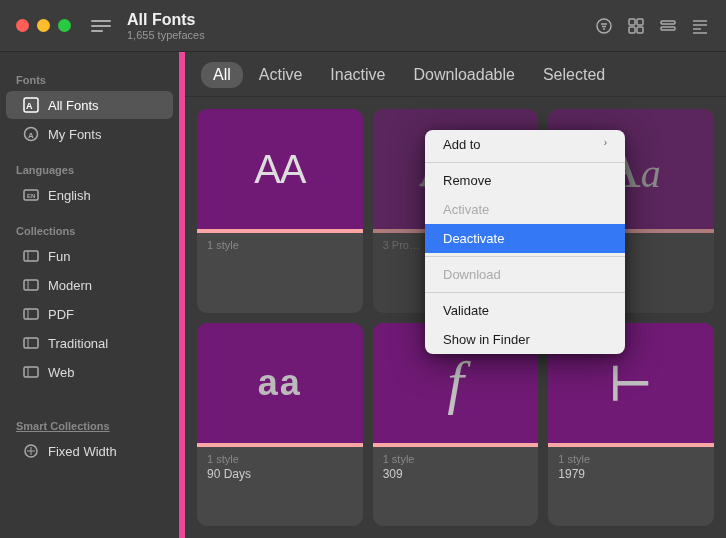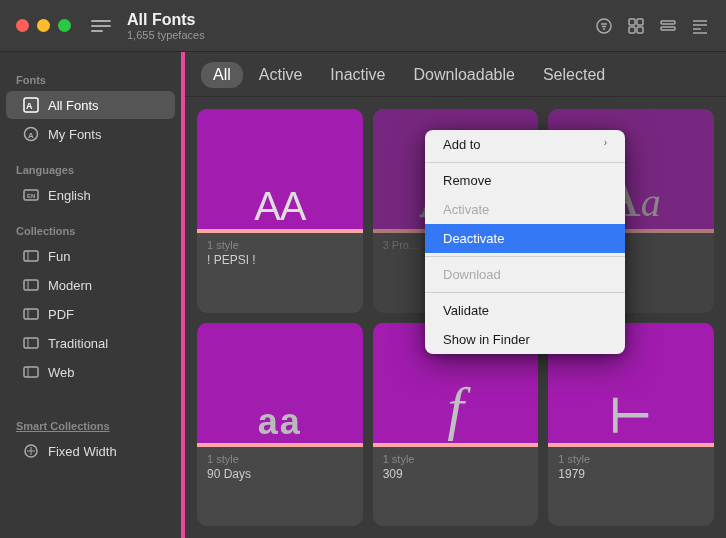--- a/index.html
+++ b/index.html
@@ -86,21 +86,21 @@
     .main-layout {
       display: flex;
       flex: 1;
       overflow: hidden;
     }
     
     .sidebar {
       width: 185px;
       background: #383838;
       padding: 16px 0;
-      border-right: 4px solid #ec4899;
+      border-right: 6px solid #ec4899;
       flex-shrink: 0;
       overflow-y: auto;
     }
     .sidebar-section-title {
       font-size: 11px;
       font-weight: 600;
       color: #888;
       padding: 6px 16px 4px;
       text-transform: none;
       letter-spacing: 0;
@@ -171,25 +171,25 @@
     .font-card {
       background: #484848;
       border-radius: 10px;
       overflow: hidden;
       display: flex;
       flex-direction: column;
     }
     .font-preview {
       height: 120px;
       display: flex;
-      align-items: flex-end;
+      align-items: center;
       justify-content: center;
       font-size: 52px;
       color: #e0e0e0;
-      background: #a21caf;
+      background: #701a75;
       flex-shrink: 0;
       overflow: hidden;
     }
     .font-meta {
       padding: 6px 10px 8px;
       border-top: 4px solid #fca5a5;
     }
     .font-styles {
       font-size: 11px;
       color: #888;
@@ -405,21 +405,20 @@
     </div>
 
     <div class="font-grid">
 
       <div class="font-card">
         <div class="font-preview">
           <span style="font-family:Impact,sans-serif;font-size:40px;letter-spacing:-1px;color:#ddd;">AA</span>
         </div>
         <div class="font-meta">
           <div class="font-styles">1 style</div>
-          <div class="font-name">! PEPSI !</div>
         </div>
       </div>
 
       <div class="font-card" style="opacity:0.6;">
         <div class="font-preview">
           <span style="font-family:Georgia,serif;font-size:50px;font-weight:700;color:#bbb;text-shadow:0 0 2px #ccc;">AA</span>
         </div>
         <div class="font-meta">
           <div class="font-styles">3 Pro…</div>
           <div class="font-name"></div>

